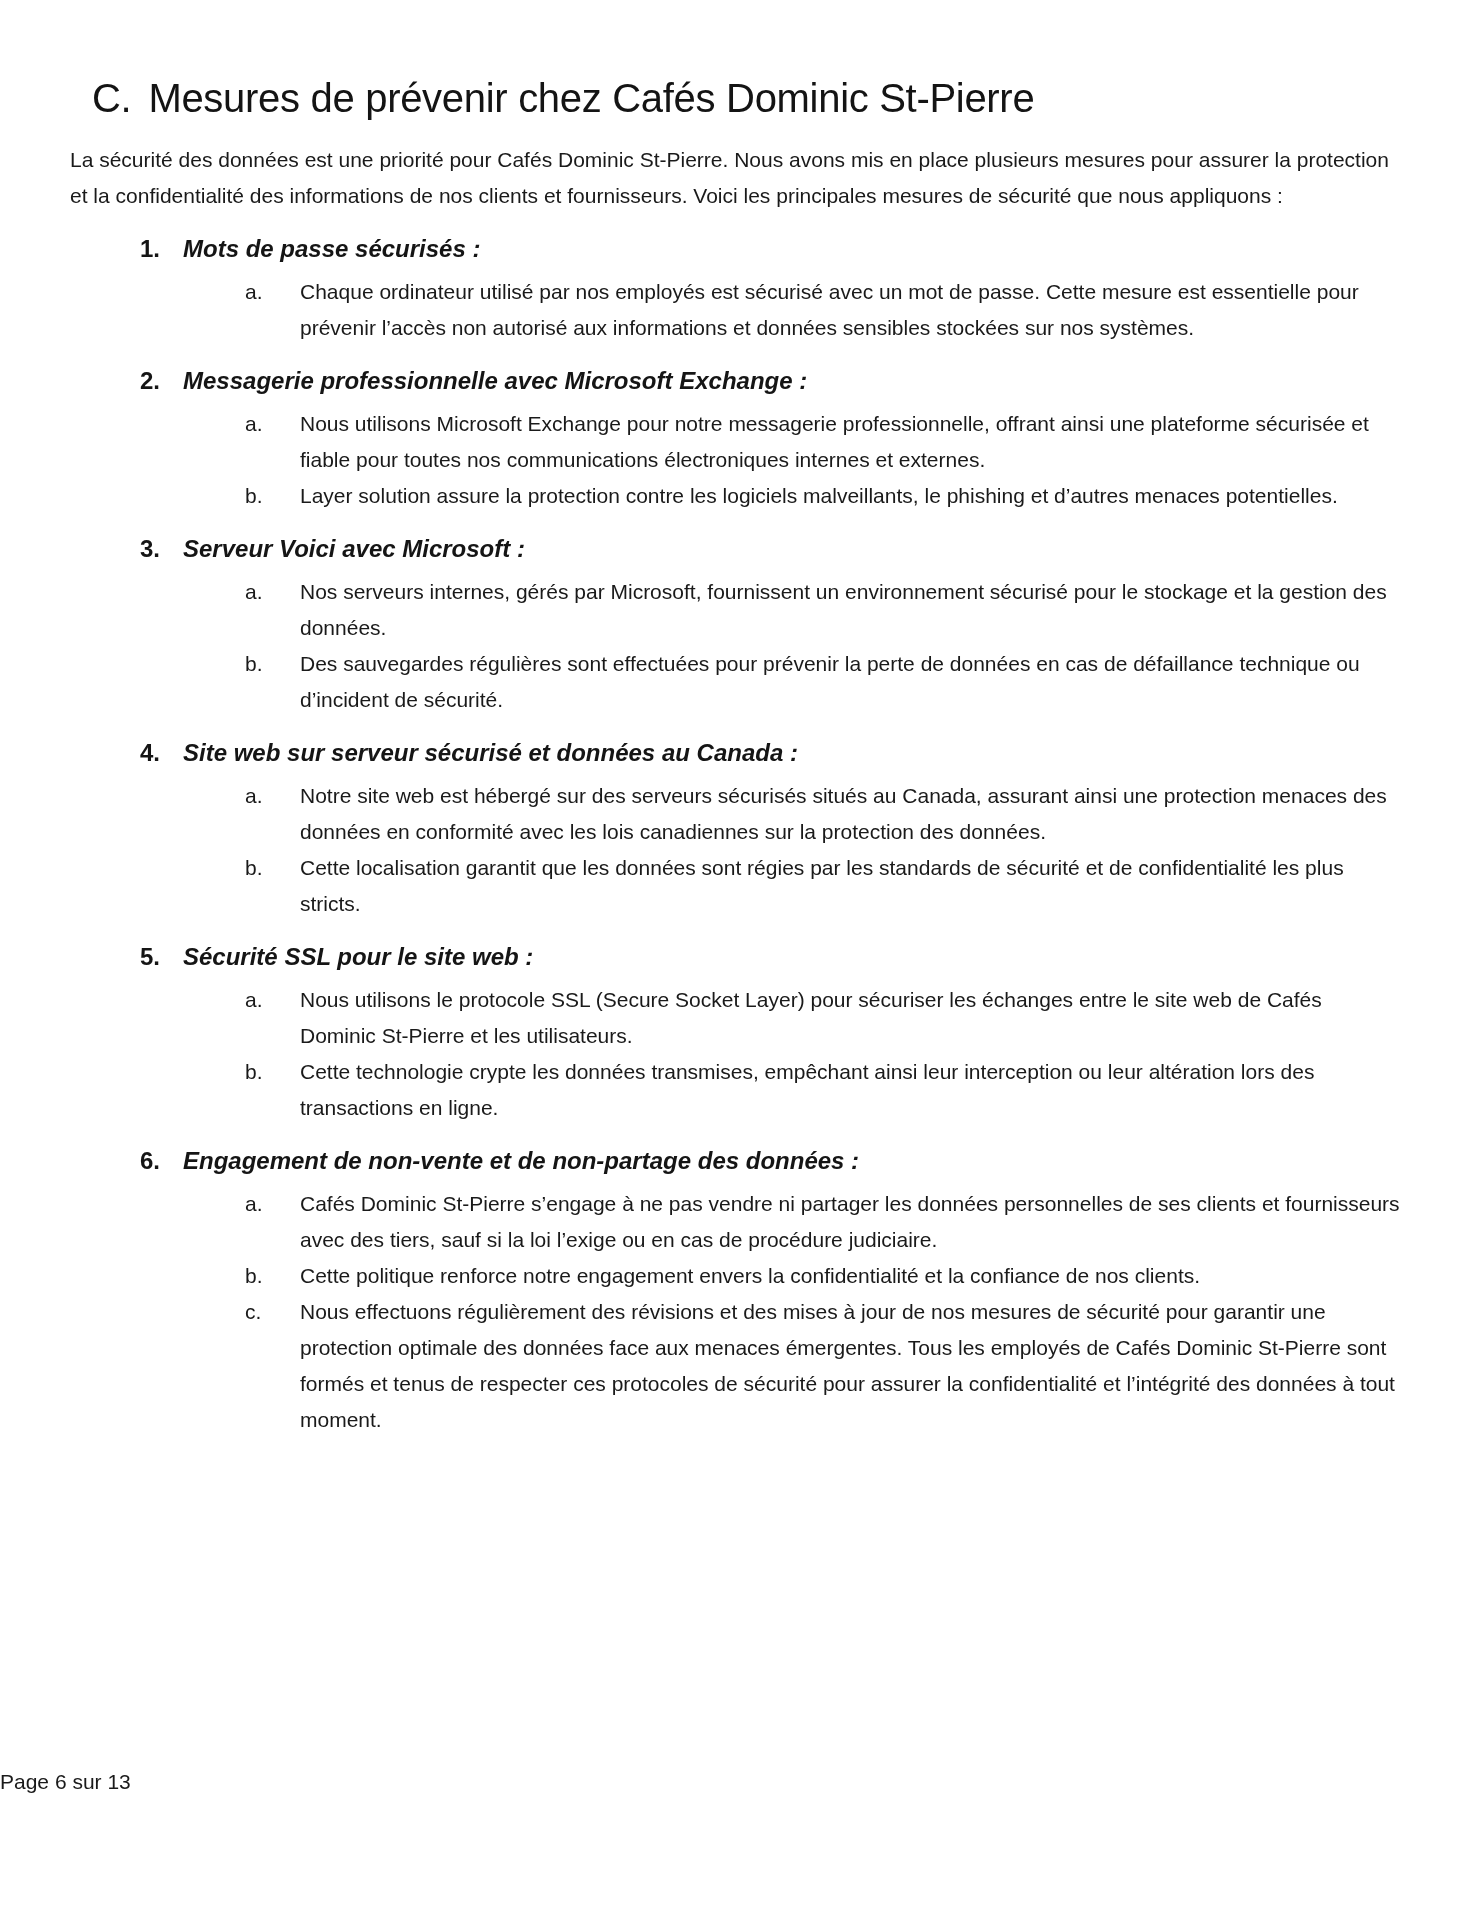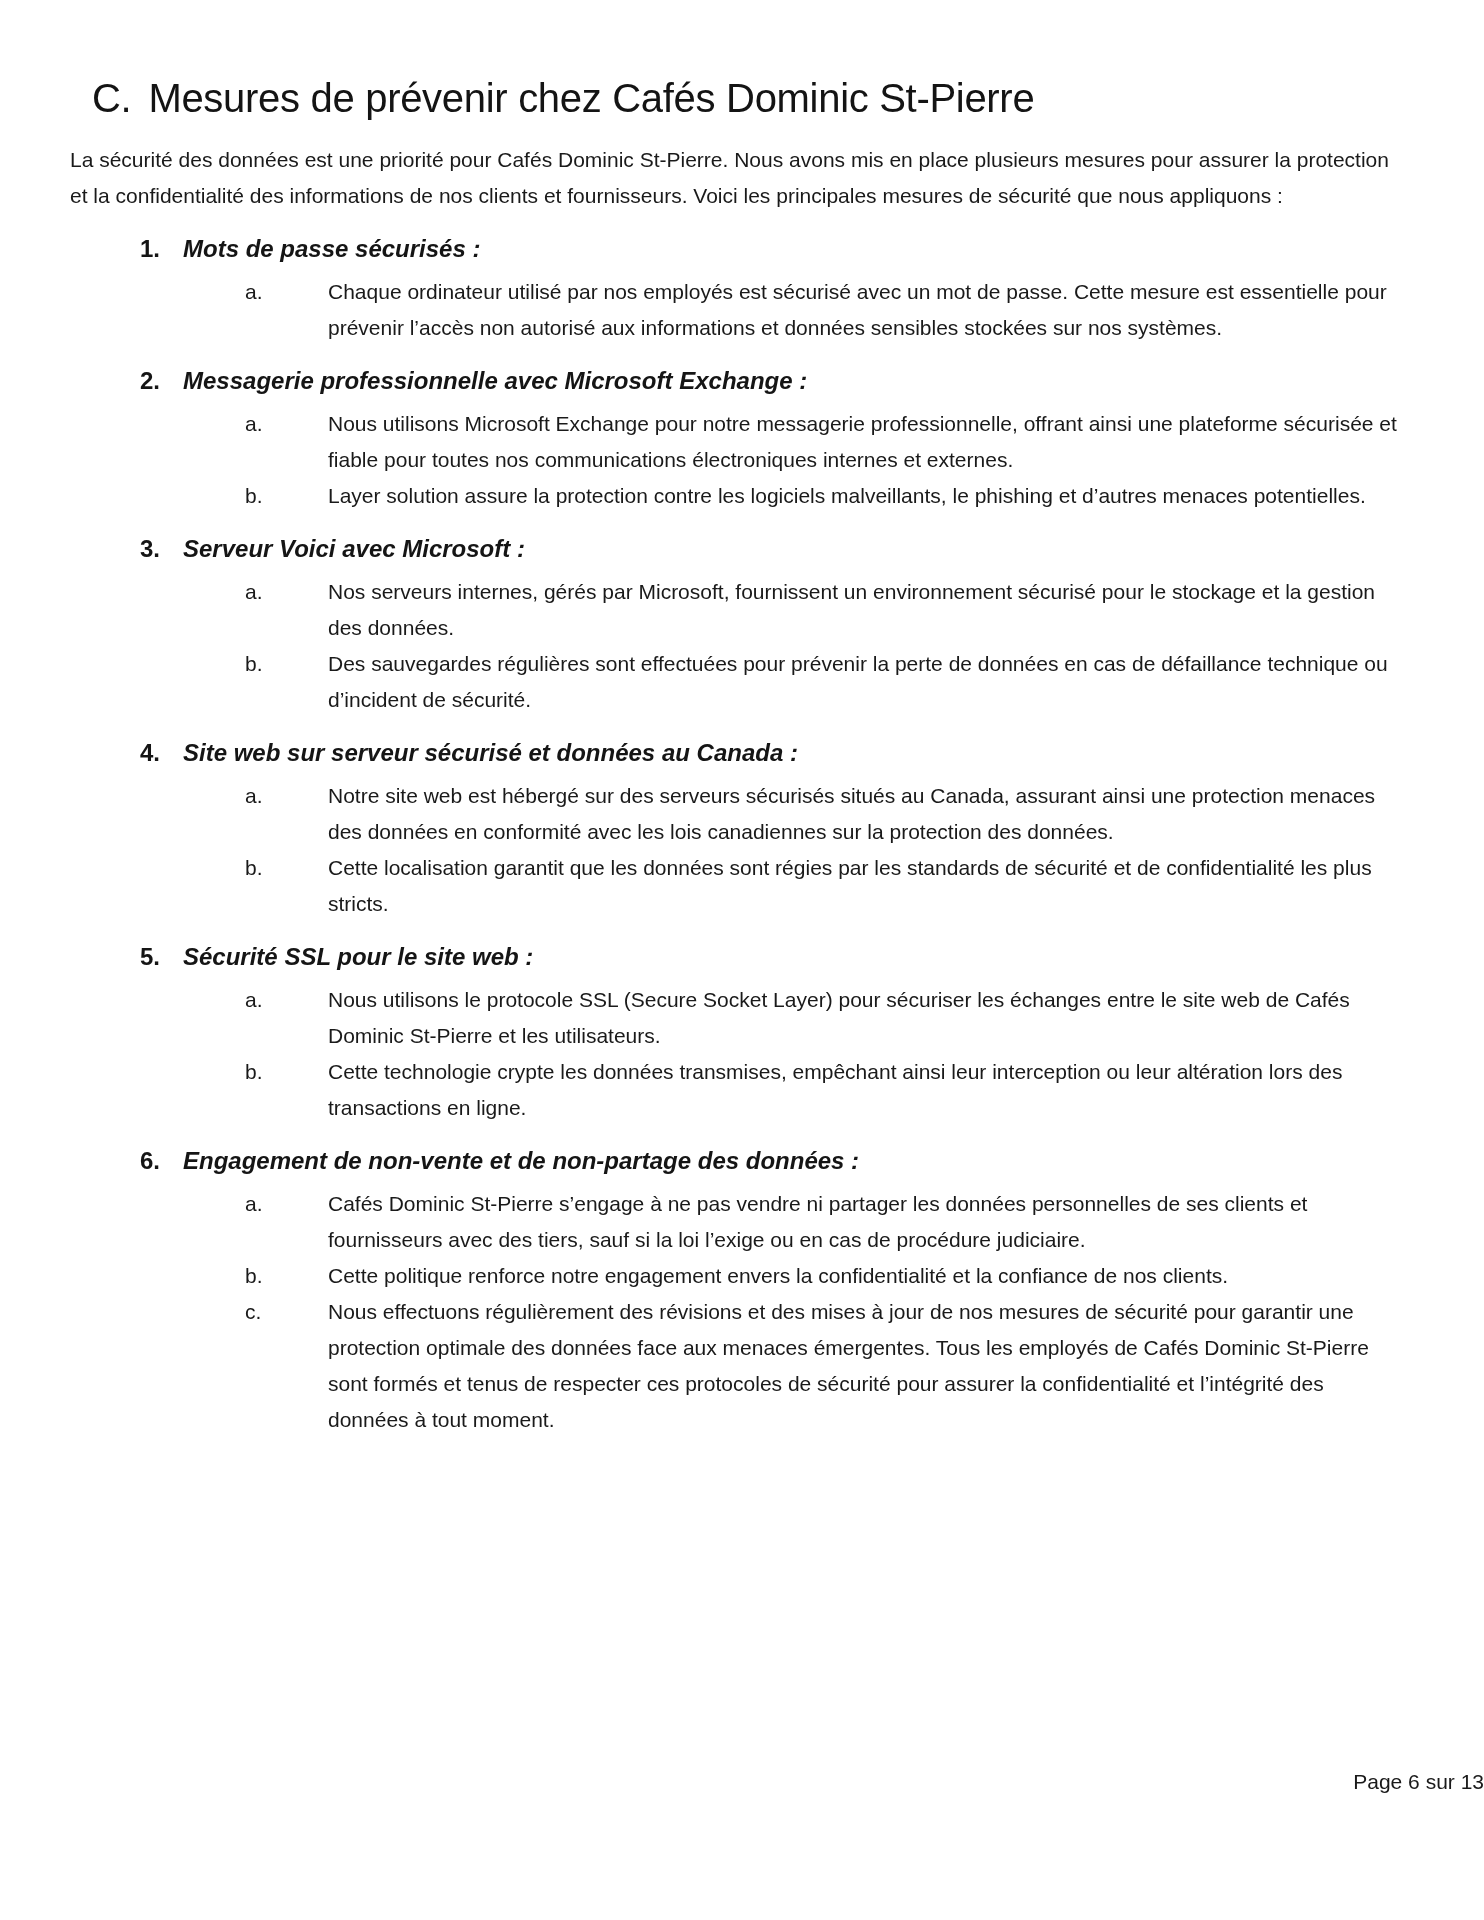--- a/index.html
+++ b/index.html
@@ -54,28 +54,27 @@
     display: flex;
     margin-left: 175px;
     font-size: 21px;
     line-height: 36px;
   }
   .item .i-letter {
     flex: 0 0 55px;
   }
   .item .i-text {
     flex: 1;
-    margin-left: 28px;
   }
   .footer {
     position: absolute;
     left: 0;
     right: 0;
     top: 1768px;
-    text-align: right;
+    text-align: left;
     font-size: 21px;
     line-height: 28px;
     color: #1a1a1a;
   }
 </style>
 </head>
 <body>
 
 <div class="page">
 

